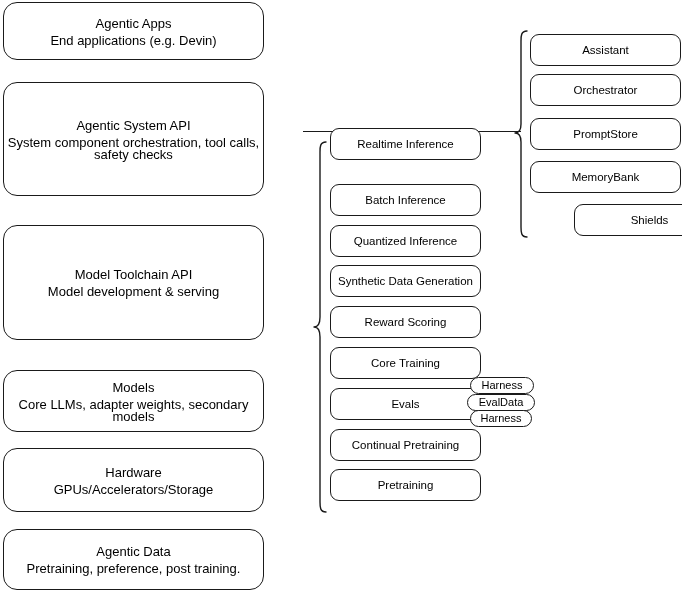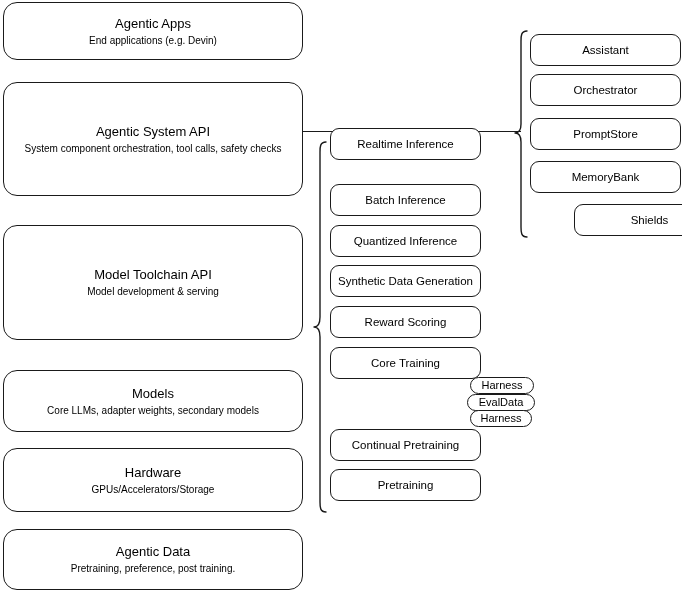--- a/index.html
+++ b/index.html
@@ -31,30 +31,30 @@
     align-items: center;
     justify-content: center;
     text-align: center;
   }
   .box .title {
     font-size: 13px;
     line-height: 16px;
     color: #000;
   }
   .box .subtitle {
-    font-size: 10px;
+    font-size: 13px;
     line-height: 12px;
     color: #000;
     margin-top: 3px;
   }
 
   
   .layer-box {
     left: 3px;
-    width: 300px;
+    width: 261px;
   }
 
   
   .chip {
     position: absolute;
     box-sizing: border-box;
     border: 1.4px solid #1a1a1a;
     border-radius: 9px;
     background: #ffffff;
     display: flex;
@@ -159,20 +159,23 @@
   </div>
   <div class="chip mid" style="top:265px;">
     <span>Synthetic Data Generation</span>
   </div>
   <div class="chip mid" style="top:306px;">
     <span>Reward Scoring</span>
   </div>
   <div class="chip mid" style="top:347px;">
     <span>Core Training</span>
   </div>
+  <div class="chip mid" style="top:388px;">
+    <span>Evals</span>
+  </div>
   <div class="chip mid" style="top:429px;">
     <span>Continual Pretraining</span>
   </div>
   <div class="chip mid" style="top:469px;">
     <span>Pretraining</span>
   </div>
 
   <div class="pill" style="left:470px; top:377px; width:64px;">
     <span>Harness</span>
   </div>

